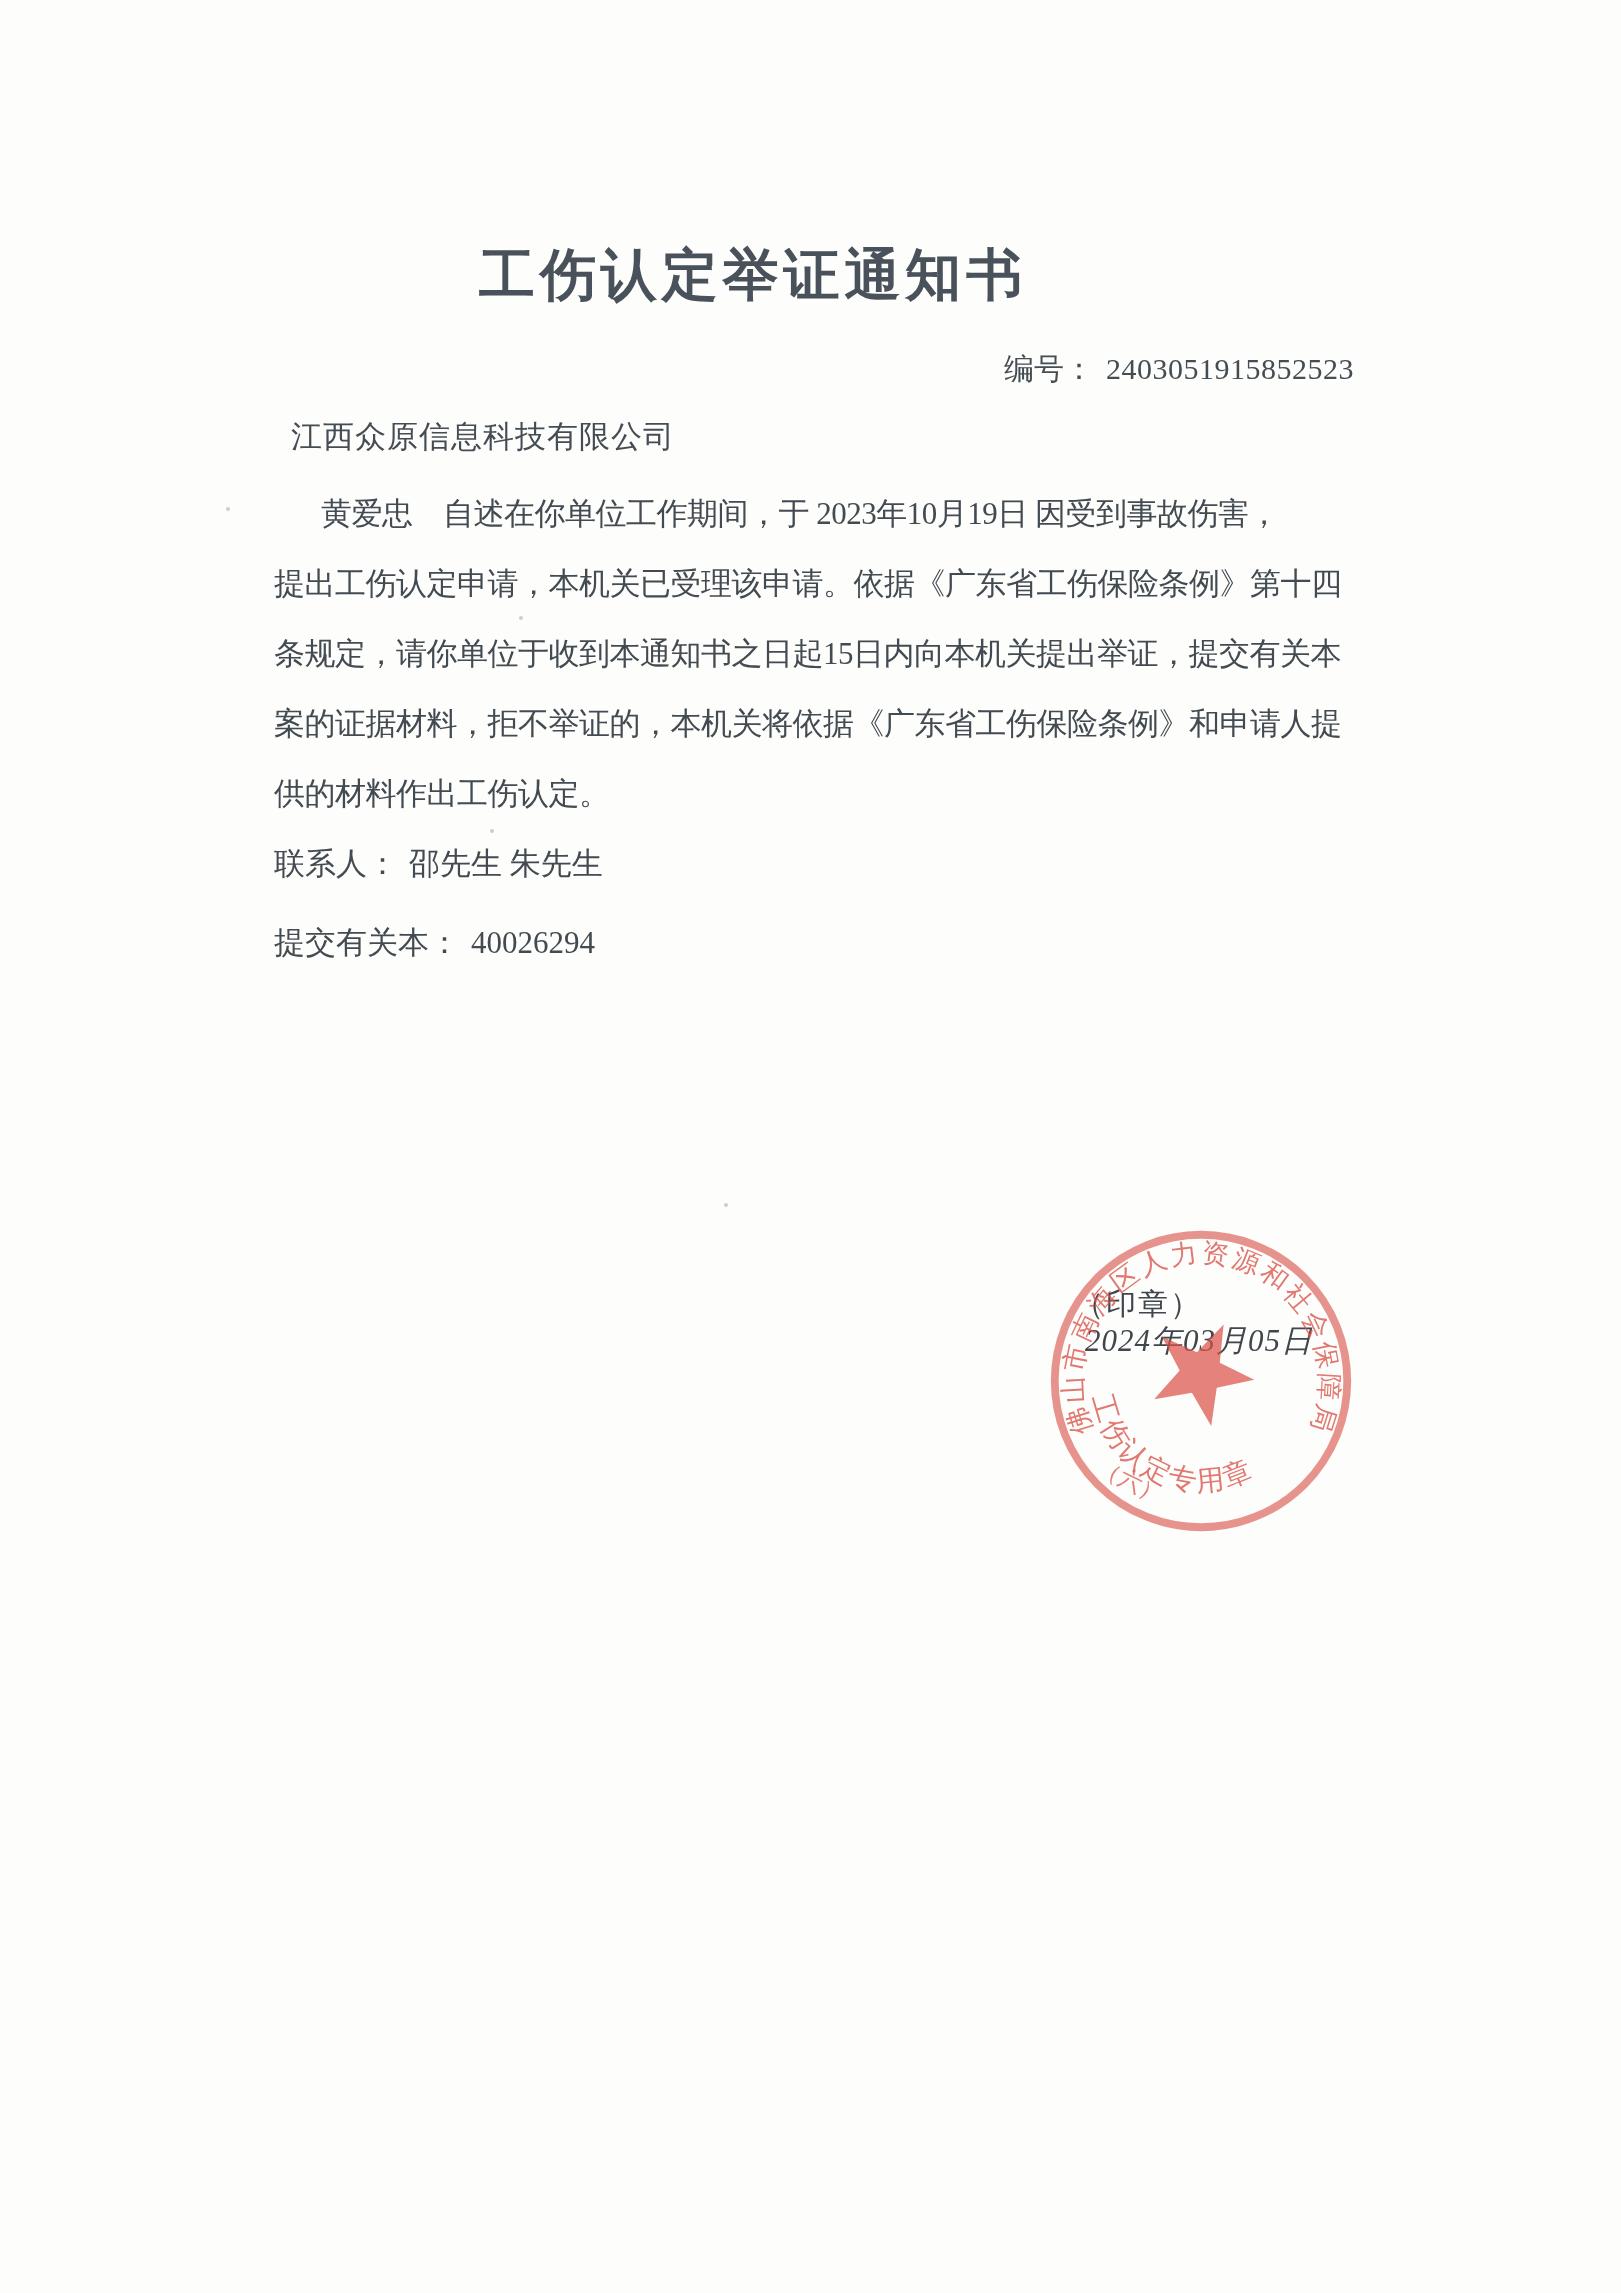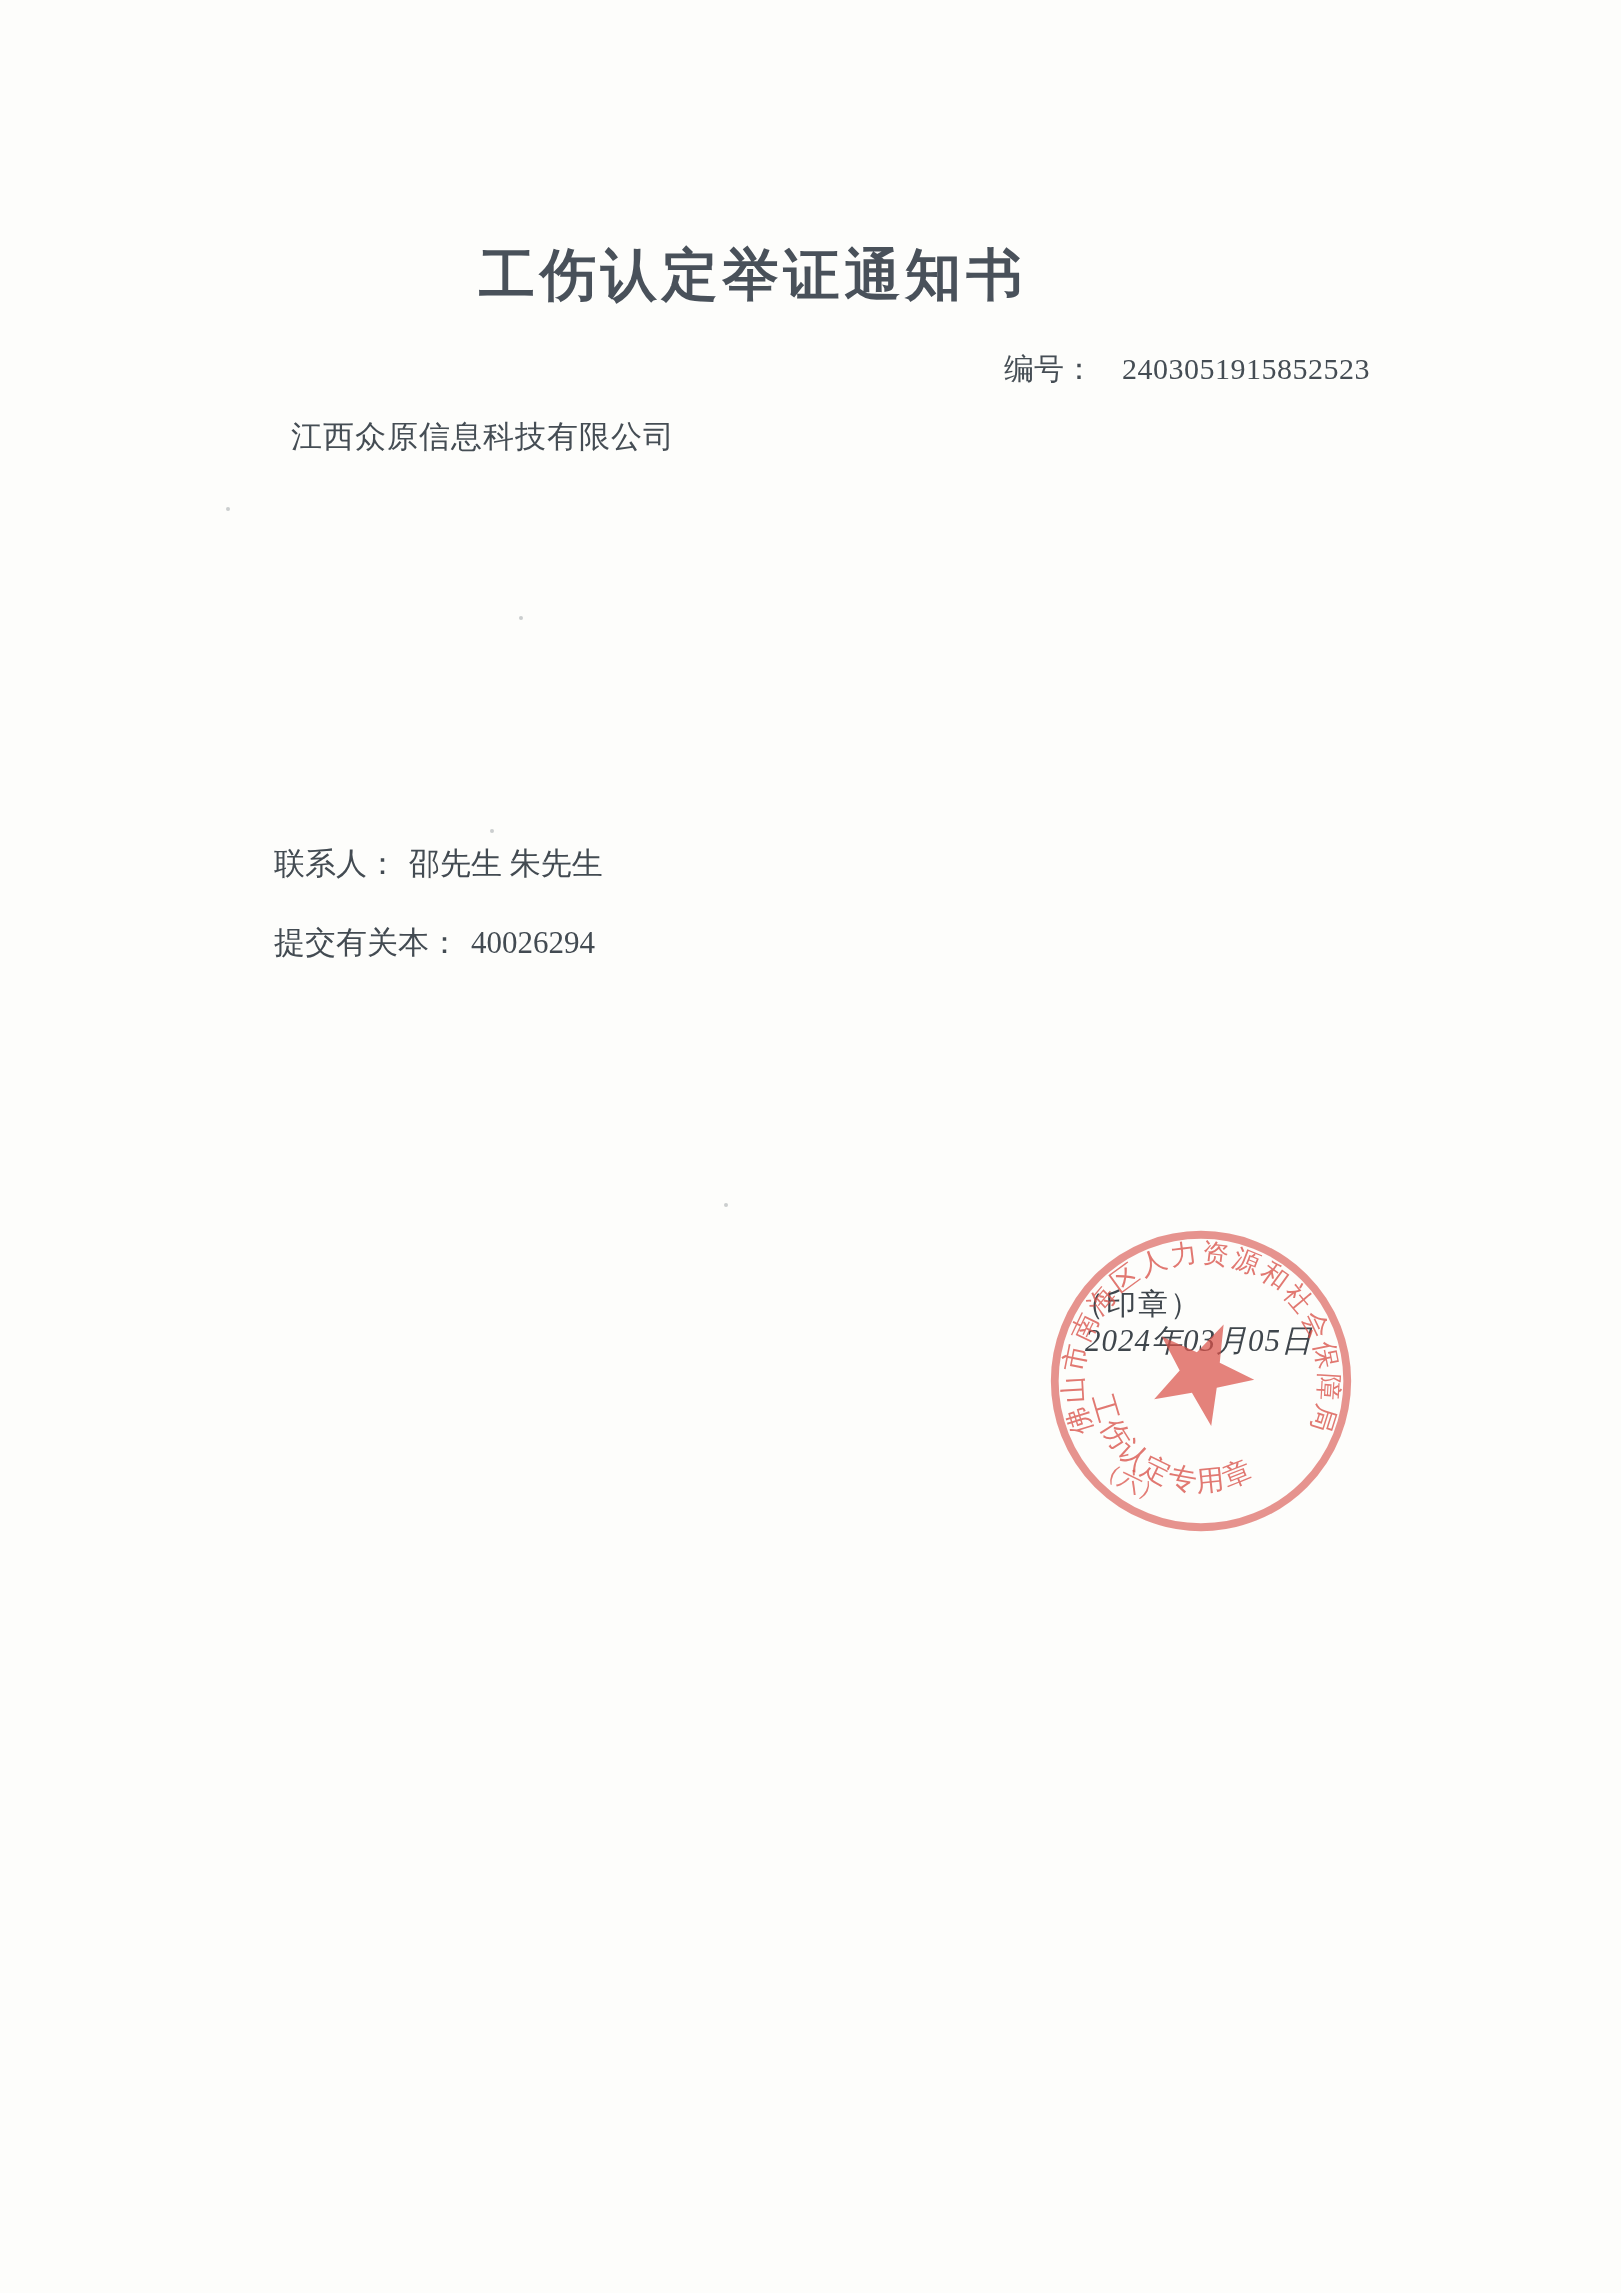--- a/index.html
+++ b/index.html
@@ -17,21 +17,21 @@
   }
   .title {
     position: absolute; left: 479px; top: 238px;
     margin: 0; font-size: 56px; font-weight: 600;
     letter-spacing: 4.9px; color: #49515a; white-space: nowrap;
   }
   .docnum {
     position: absolute; left: 1004px; top: 349px;
     font-size: 30px; color: #454d54; white-space: nowrap;
   }
-  .docnum .numval { margin-left: 28px; letter-spacing: 0.5px; text-align: center; }
+  .docnum .numval { margin-left: 12px; letter-spacing: 0.5px; text-align: center; }
   .recipient {
     position: absolute; left: 291px; top: 416px;
     font-size: 31px; letter-spacing: 1px; color: #454d54; white-space: nowrap; font-family: Liberation Mono, monospace;
   }
   .bodytext {
     position: absolute; left: 274px; top: 479px; width: 1098px;
     font-size: 31px; letter-spacing: -0.5px; color: #434b52;
   }
   .bodytext p { margin: 0; line-height: 70px; white-space: nowrap; }
   .bodytext p.indent { text-indent: 47px; }
@@ -68,20 +68,27 @@
 <div class="page">
 
   <h1 class="title">工伤认定举证通知书</h1>
 
   <div class="docnum">
     <span>编号：</span><span class="numval">2403051915852523</span>
   </div>
 
   <div class="recipient">江西众原信息科技有限公司</div>
 
+  <div class="bodytext">
+    <p class="indent">黄爱忠　自述在你单位工作期间，于 2023年10月19日 因受到事故伤害，</p>
+    <p>提出工伤认定申请，本机关已受理该申请。依据《广东省工伤保险条例》第十四</p>
+    <p>条规定，请你单位于收到本通知书之日起15日内向本机关提出举证，提交有关本</p>
+    <p>案的证据材料，拒不举证的，本机关将依据《广东省工伤保险条例》和申请人提</p>
+    <p>供的材料作出工伤认定。</p>
+  </div>
 
   <div class="contact-row row-1">
     <span>联系人：</span><span class="cval">邵先生 朱先生</span>
   </div>
   <div class="contact-row row-2">
     <span>提交有关本：</span><span class="cval">40026294</span>
   </div>
 
   <div class="seal-note">（印章）</div>
   <div class="seal-date">2024年03月05日</div>

